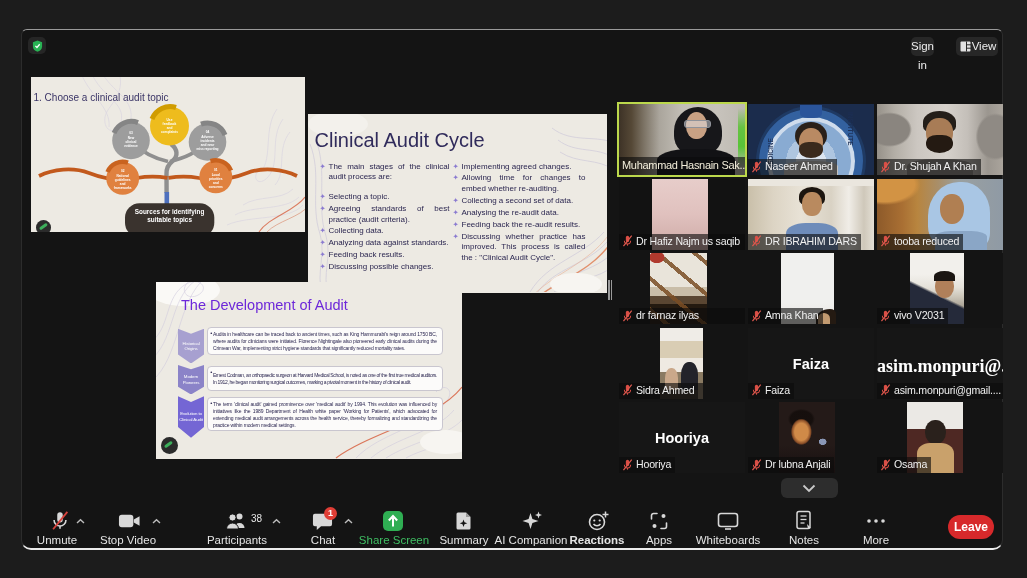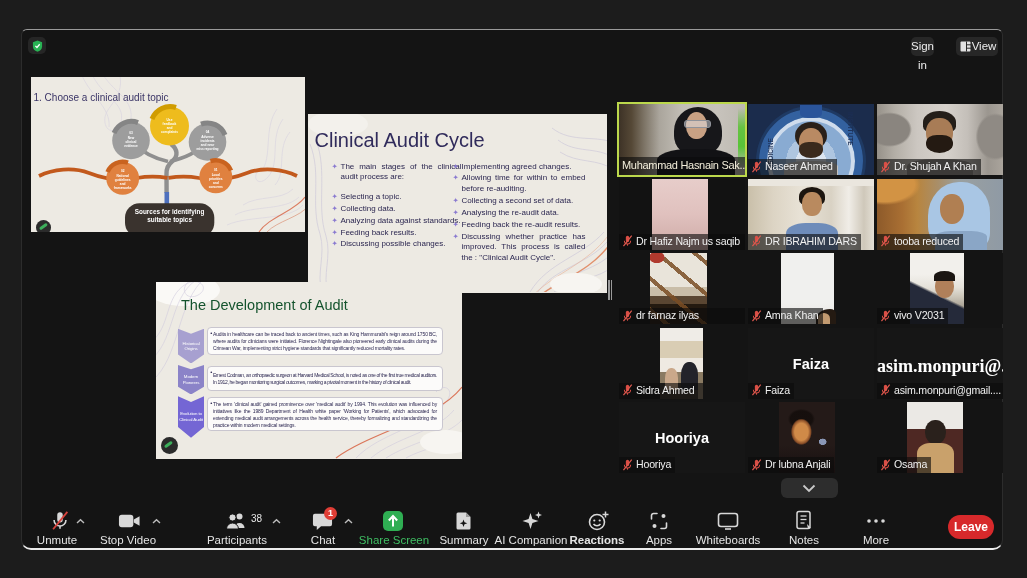--- a/index.html
+++ b/index.html
@@ -130,31 +130,32 @@
       <path d="M250,26 C268,40 288,32 306,44"></path>
       <path d="M244,14 C264,30 290,20 308,30"></path>
       <path d="M252,38 C270,50 290,44 306,56"></path>
     </g>
     <path d="M236,178.5 C257,164 283,156 302,130" fill="none" stroke="#e08a64" stroke-width="1.4" opacity="0.95"></path>
     <path d="M228,178.5 C250,158 278,150 300,122" fill="none" stroke="#e8a98c" stroke-width="0.9" opacity="0.6"></path>
     <ellipse cx="268" cy="170" rx="26" ry="11" fill="#f7f5f1"></ellipse>
     <ellipse cx="30" cy="10" rx="30" ry="13" fill="#f3f1ec"></ellipse>
   </svg>
   <div class="abs" style="left:7px;top:15px;font-size:20px;color:#302b5b;">Clinical Audit Cycle</div>
-  <div class="s2col" style="left:24px;top:47.5px;width:130px;">
+  <div class="s2col" style="left:12px;top:47.5px;width:130px;">
     <p>The main stages of the clinical audit process are:</p>
     <p style="margin-top:9px;">Selecting a topic.</p>
+    <p>Agreeing standards of best practice (audit criteria).</p>
     <p>Collecting data.</p>
     <p>Analyzing data against standards.</p>
     <p>Feeding back results.</p>
     <p>Discussing possible changes.</p>
   </div>
   <div class="s2col" style="left:145px;top:47.5px;width:133px;">
     <p>Implementing agreed changes.</p>
-    <p>Allowing time for within to embed before re-auditing.</p>
+    <p>Allowing time for changes to embed whether re-auditing.</p>
     <p>Collecting a second set of data.</p>
     <p>Analysing the re-audit data.</p>
     <p>Feeding back the re-audit results.</p>
     <p>Discussing whether practice has improved. This process is called the : "Clinical Audit Cycle".</p>
   </div>
 </div>
 <div class="abs" style="left:608px;top:280px;width:1.5px;height:20px;background:#9a9a9a;"></div>
 <div class="abs" style="left:610.5px;top:280px;width:1.5px;height:20px;background:#9a9a9a;"></div>
 <div id="slide3" class="slide abs">
   <svg class="abs" style="left:0;top:0" width="306" height="176.5" viewBox="0 0 306 176.5">
@@ -164,21 +165,21 @@
       <path d="M-8,80 C20,60 12,18 40,-2"></path>
       <path d="M-5,100 C25,75 20,20 50,-5"></path>
       <path d="M200,176 C225,150 270,145 290,120 C300,108 288,100 280,110"></path>
       <path d="M215,176 C240,155 280,150 298,128"></path>
       <path d="M230,176 C255,160 290,155 306,138"></path>
       <path d="M250,176 C270,165 298,162 308,150"></path>
     </g>
     <path d="M180,176 C215,150 280,138 306,105" fill="none" stroke="#d8694a" stroke-width="1.2" opacity="0.9"></path>
     <ellipse cx="290" cy="160" rx="26" ry="12" fill="#f7f5f1"></ellipse>
   </svg>
-  <div class="abs" style="left:25px;top:14.5px;font-size:14.5px;color:#14532d;">The Development of Audit</div>
+  <div class="abs" style="left:25px;top:14.5px;font-size:14.5px;color:#6d28d9;">The Development of Audit</div>
   <div class="s3arrow" style="top:46.8px;height:34.6px;background:#a7a0d0;">Historical<br>Origins</div>
   <div class="s3arrow" style="top:83.1px;height:29.4px;background:#8b83c8;">Modern<br>Pioneers</div>
   <div class="s3arrow" style="top:114.2px;height:41.5px;background:#7466d4;">Evolution to<br>Clinical Audit</div>
   <div class="s3box" style="top:45px;height:28px;">Audits in healthcare can be traced back to ancient times, such as King Hammurabi's reign around 1750 BC, where audits for clinicians were initiated. Florence Nightingale also pioneered early clinical audits during the Crimean War, implementing strict hygiene standards that significantly reduced mortality rates.</div>
   <div class="s3box" style="top:84.1px;height:25px;padding-top:4.6px;letter-spacing:-0.32px;">Ernest Codman, an orthopaedic surgeon at Harvard Medical School, is noted as one of the first true medical auditors. In 1912, he began monitoring surgical outcomes, marking a pivotal moment in the history of clinical audit.</div>
   <div class="s3box" style="top:115.3px;height:34px;">The term 'clinical audit' gained prominence over 'medical audit' by 1994. This evolution was influenced by initiatives like the 1989 Department of Health white paper 'Working for Patients', which advocated for extending medical audit arrangements across the health service, thereby formalizing and standardizing the practice within modern medical settings.</div>
   <div class="cam" style="left:5px;top:155px;width:17px;height:17px;"></div>
 </div>
 
 <div id="grid">

